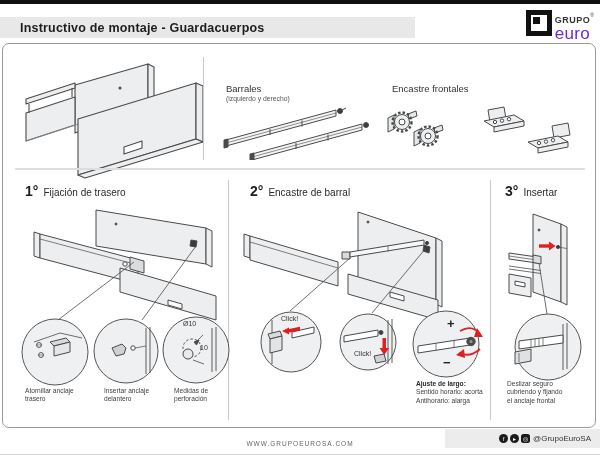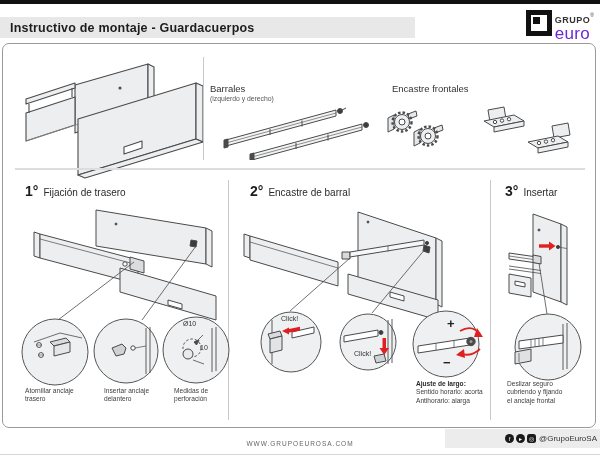--- a/index.html
+++ b/index.html
@@ -2,21 +2,21 @@
 <html><head>
 <meta charset="utf-8">
 <style>
   html,body{margin:0;padding:0;background:#fff;}
   #page{position:relative;width:600px;height:457px;background:#fff;overflow:hidden;
         font-family:"Liberation Sans",sans-serif;color:#222;}
   .abs{position:absolute;}
   
   .top-strip{left:0;top:0;width:600px;height:4px;background:#111;}
   .title-bar{left:0;top:17px;width:415px;height:21px;background:#e8e8e8;
-             display:flex;align-items:center;padding-left:10px;box-sizing:border-box;}
+             display:flex;align-items:center;padding-left:20px;box-sizing:border-box;}
   .title-bar span{font-size:12.5px;font-weight:bold;color:#1d1d1d;letter-spacing:.2px;}
   .logo{right:6px;top:10px;display:flex;align-items:flex-start;}
   .logo-mark{width:26px;height:26px;background:#111;display:flex;align-items:center;justify-content:center;}
   .logo-mark-inner{width:16px;height:16px;background:#fff;position:relative;}
   .logo-mark-dot{position:absolute;left:2px;top:2px;width:7px;height:7px;background:#111;}
   .logo-text{margin-left:3px;line-height:1;}
   .logo-grupo{font-size:9px;letter-spacing:.5px;color:#333;font-weight:bold;}
   .logo-reg{font-size:5px;vertical-align:super;color:#333;}
   .logo-euro{font-size:17px;font-weight:normal;color:#6d28d9;margin-top:-1px;letter-spacing:.3px;}
   
@@ -34,21 +34,21 @@
   .step-title{font-size:10px;color:#2a2a2a;margin-left:5px;}
   .diagram-label{font-size:6.6px;line-height:8.4px;color:#3d3d3d;}
   .diagram-label b{font-weight:bold;color:#2a2a2a;}
   .click-label{font-size:7px;color:#333;}
   .dim-label{font-size:7px;color:#333;}
   .pm-label{font-size:13px;color:#222;font-weight:bold;line-height:10px;}
   
   .website{left:180px;top:440px;width:240px;text-align:center;font-size:6.5px;
            letter-spacing:1px;color:#666;}
   .social-bar{left:445px;top:429px;width:155px;height:19px;background:#ececec;
-              display:flex;align-items:center;justify-content:flex-end;padding-right:3px;box-sizing:border-box;}
+              display:flex;align-items:center;justify-content:flex-end;padding-right:9px;box-sizing:border-box;}
   .social-icon{width:9px;height:9px;border-radius:50%;background:#1a1a1a;color:#fff;
                display:flex;align-items:center;justify-content:center;font-size:6px;line-height:1;margin-left:2px;}
   .social-icon.sq{border-radius:2.5px;}
   .handle{font-size:8px;color:#333;margin-left:3px;}
   svg{display:block;}
 </style>
 </head>
 <body>
 
 <div id="page">
@@ -83,21 +83,21 @@
       <polygon points="58,64 176,28 176,84 58,120"></polygon>
       <polygon points="176,28 183,31 183,87 176,84"></polygon>
       <polygon points="58,120 176,84 183,87 65,123"></polygon>
       <polygon points="104,92 122,86 122,93 104,99" fill="#ffffff"></polygon>
       <circle cx="100" cy="33" r="1" fill="#4a4a4a"></circle>
     </g>
   </svg>
 
   <div class="abs vdiv" style="left:203px;top:57px;height:103px;"></div>
 
-  <div class="abs" style="left:210px;top:83px;">
+  <div class="abs" style="left:226px;top:83px;">
     <div class="comp-name">Barrales</div>
     <div class="comp-sub">(izquierdo y derecho)</div>
   </div>
   <div class="abs comp-name" style="left:392px;top:83px;">Encastre frontales</div>
 
   <svg class="abs" style="left:222px;top:102px;" width="148" height="58" viewBox="0 0 148 58">
     <g fill="#f2f3f4" stroke="#4a4a4a" stroke-width="1" stroke-linejoin="round">
       <polygon points="4,38 114,8 114,14 4,44"></polygon>
       <line x1="4" y1="41" x2="114" y2="11" stroke-width="0.6"></line>
       <line x1="48" y1="27" x2="48" y2="33"></line>

